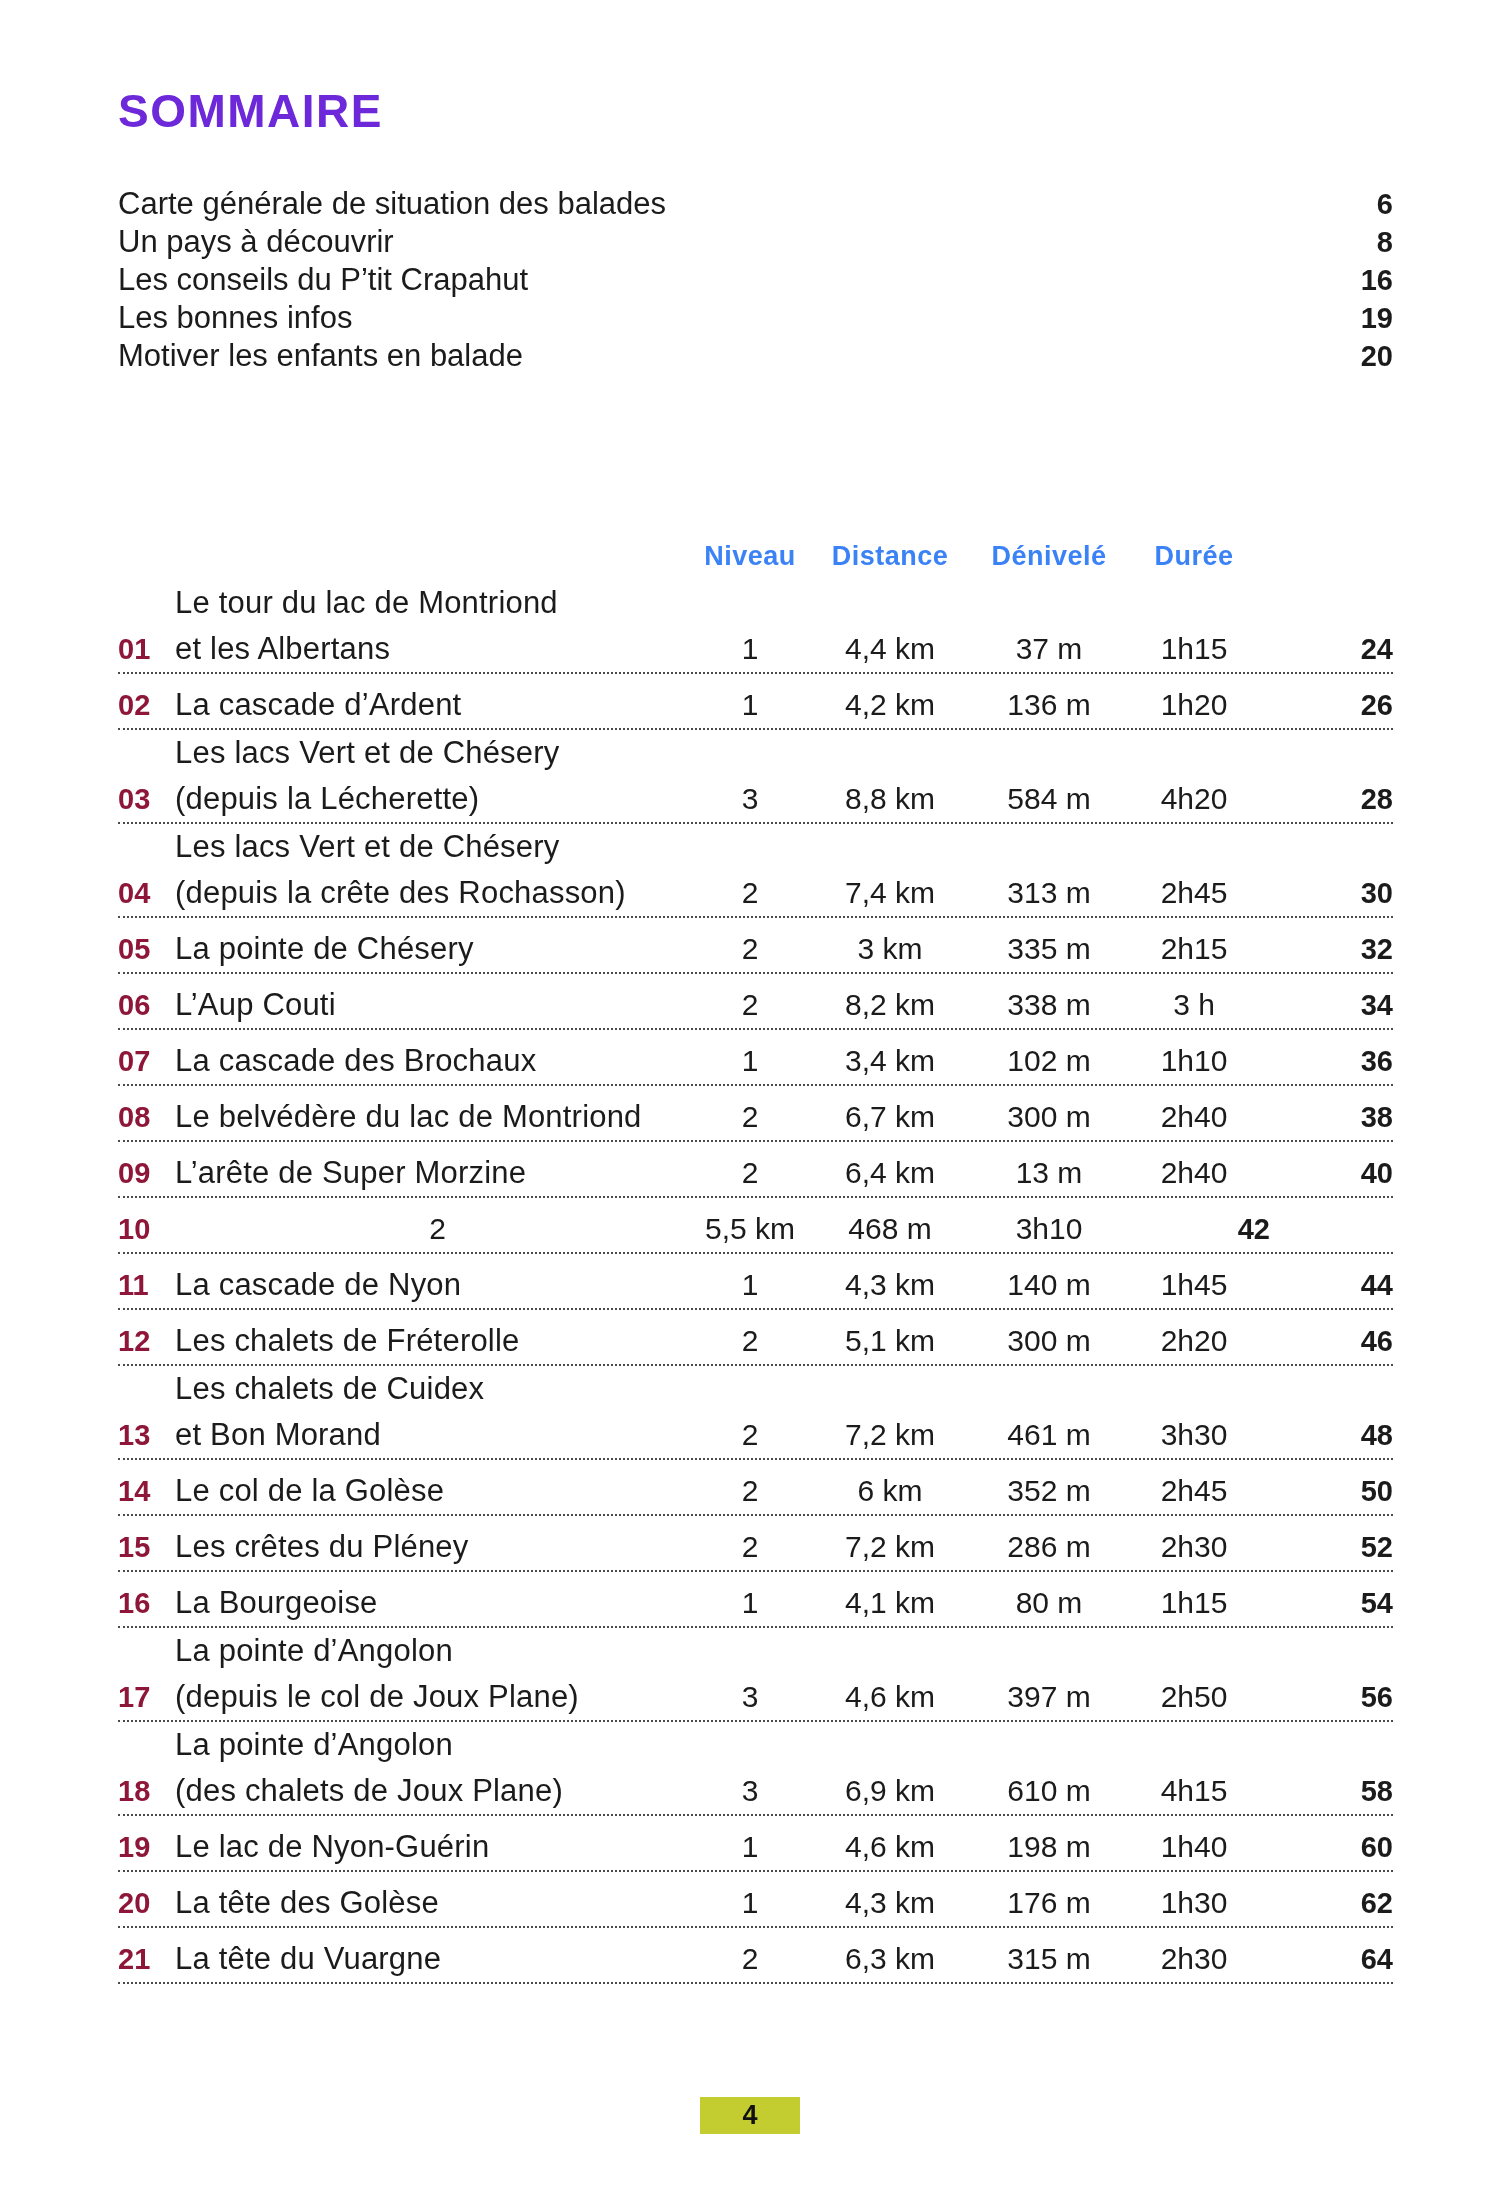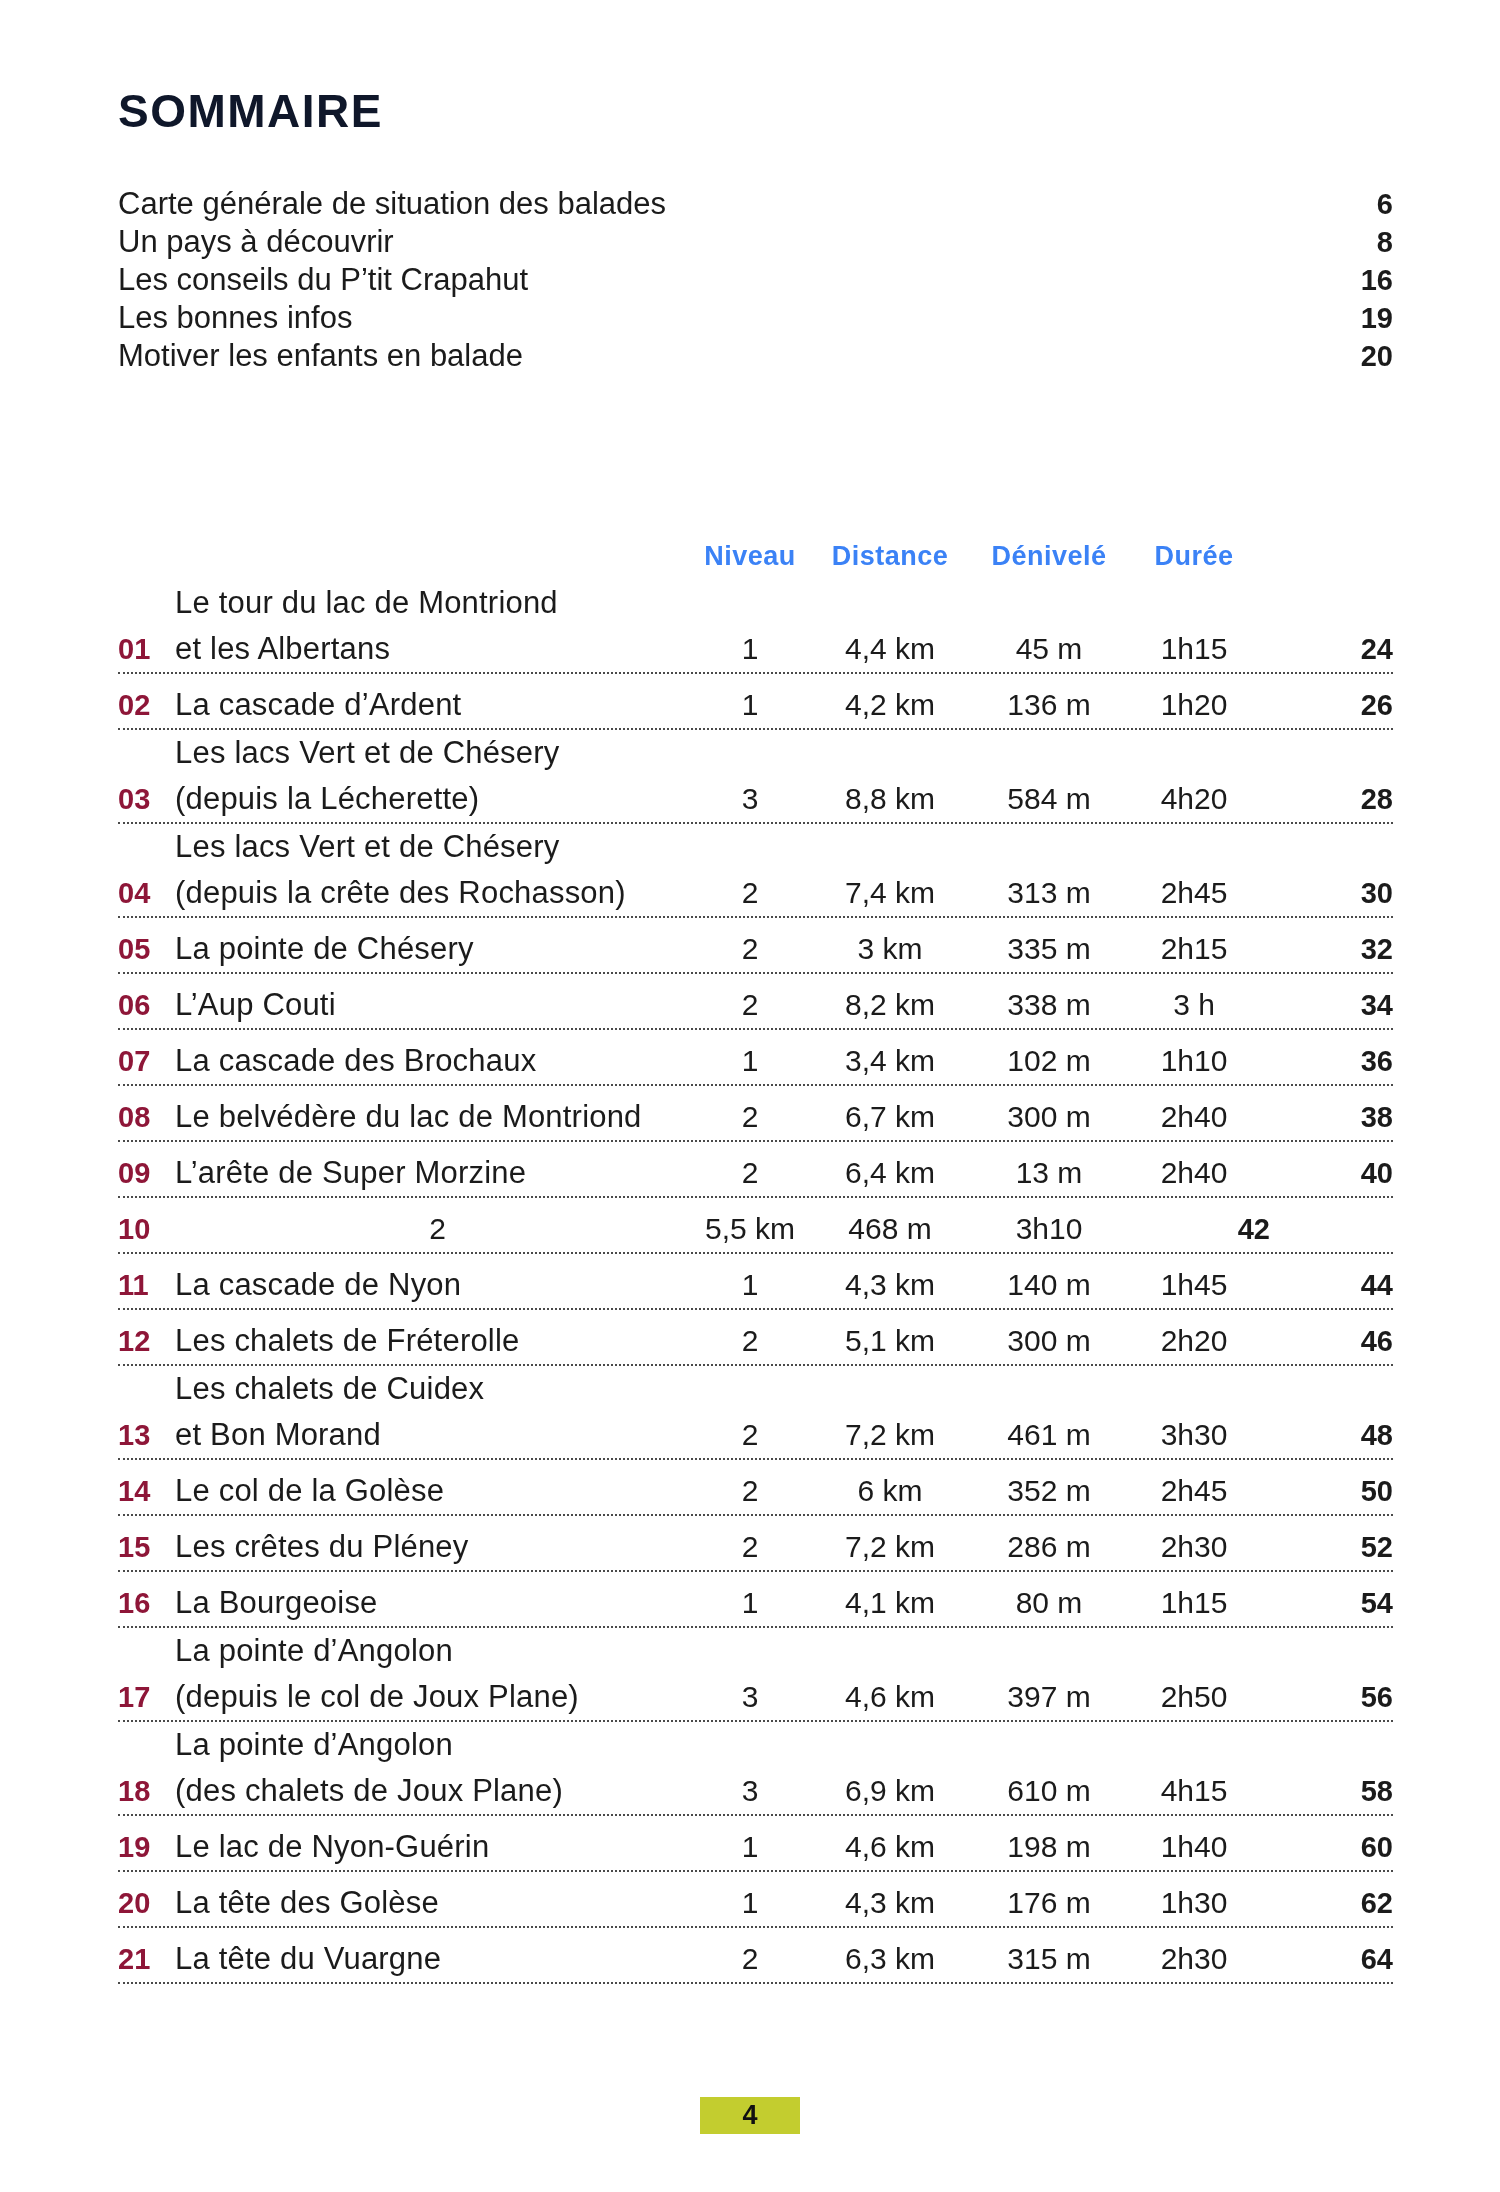--- a/index.html
+++ b/index.html
@@ -11,21 +11,21 @@
     color:#1b1b1b;
     overflow:hidden;
   }
   .content{position:absolute;left:118px;top:0;width:1275px;}
 
   .toc-title{
     margin-top:88px;
     font-size:46px;
     font-weight:bold;
     letter-spacing:1.5px;
-    color:#0f172a;
+    color:#6d28d9;
     line-height:1;
   }
 
   .intro-list{margin-top:51px;}
   .intro-row{
     display:flex;justify-content:space-between;align-items:baseline;
     font-size:31px;line-height:38px;
   }
   .intro-label{font-weight:400;}
   .intro-page{font-weight:700;font-size:29px;}
@@ -115,21 +115,21 @@
         <span class="col">Durée</span>
         <span></span>
       </div>
       <div id="hike-list">
   <div class="grid-row hike-row">
     <span class="hike-num">01</span>
     <span class="hike-title">Le tour du lac de Montriond
 et les Albertans</span>
     <span class="hike-val">1</span>
     <span class="hike-val">4,4 km</span>
-    <span class="hike-val">45 m</span>
+    <span class="hike-val">37 m</span>
     <span class="hike-val">1h15</span>
     <span class="hike-page">24</span>
   </div>
 
   <div class="grid-row hike-row">
     <span class="hike-num">02</span>
     <span class="hike-title">La cascade d’Ardent</span>
     <span class="hike-val">1</span>
     <span class="hike-val">4,2 km</span>
     <span class="hike-val">136 m</span>

